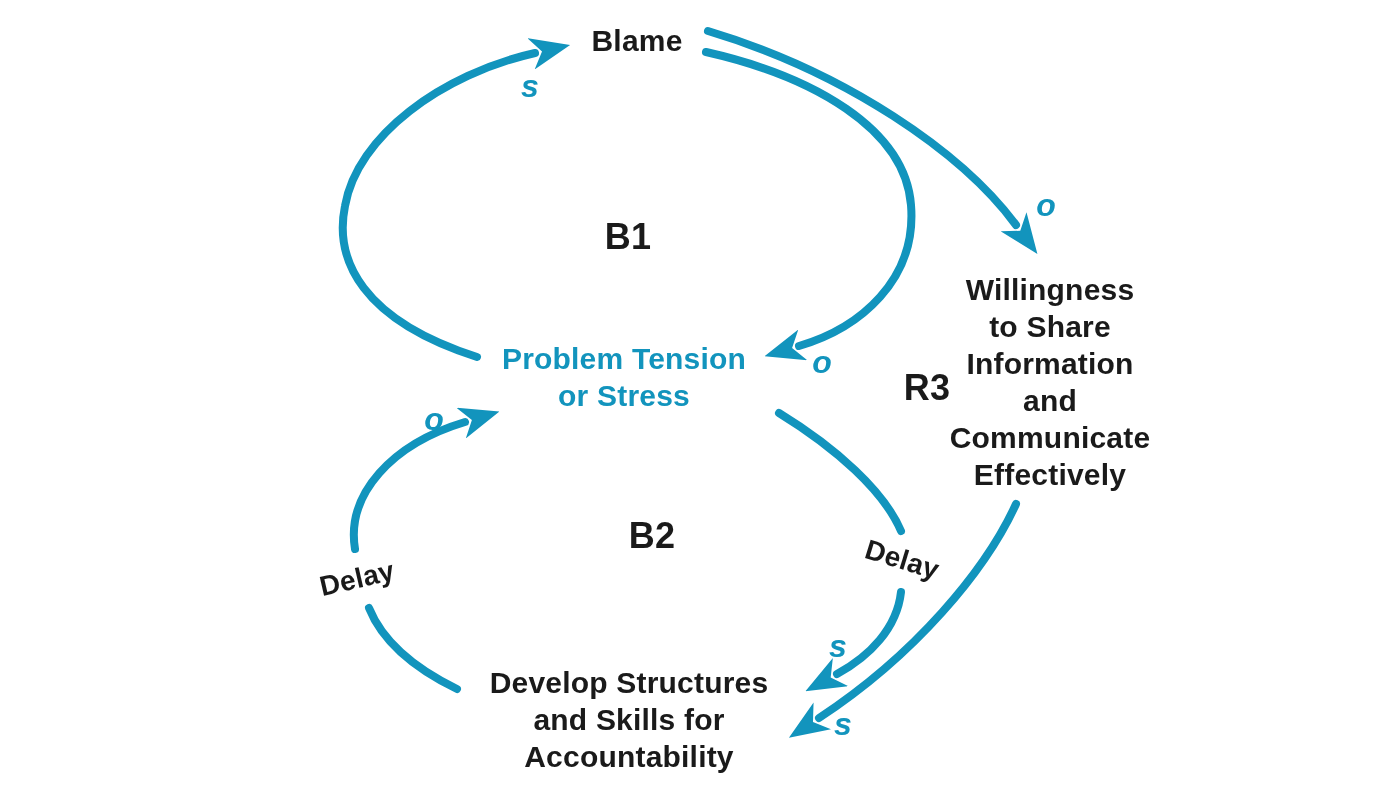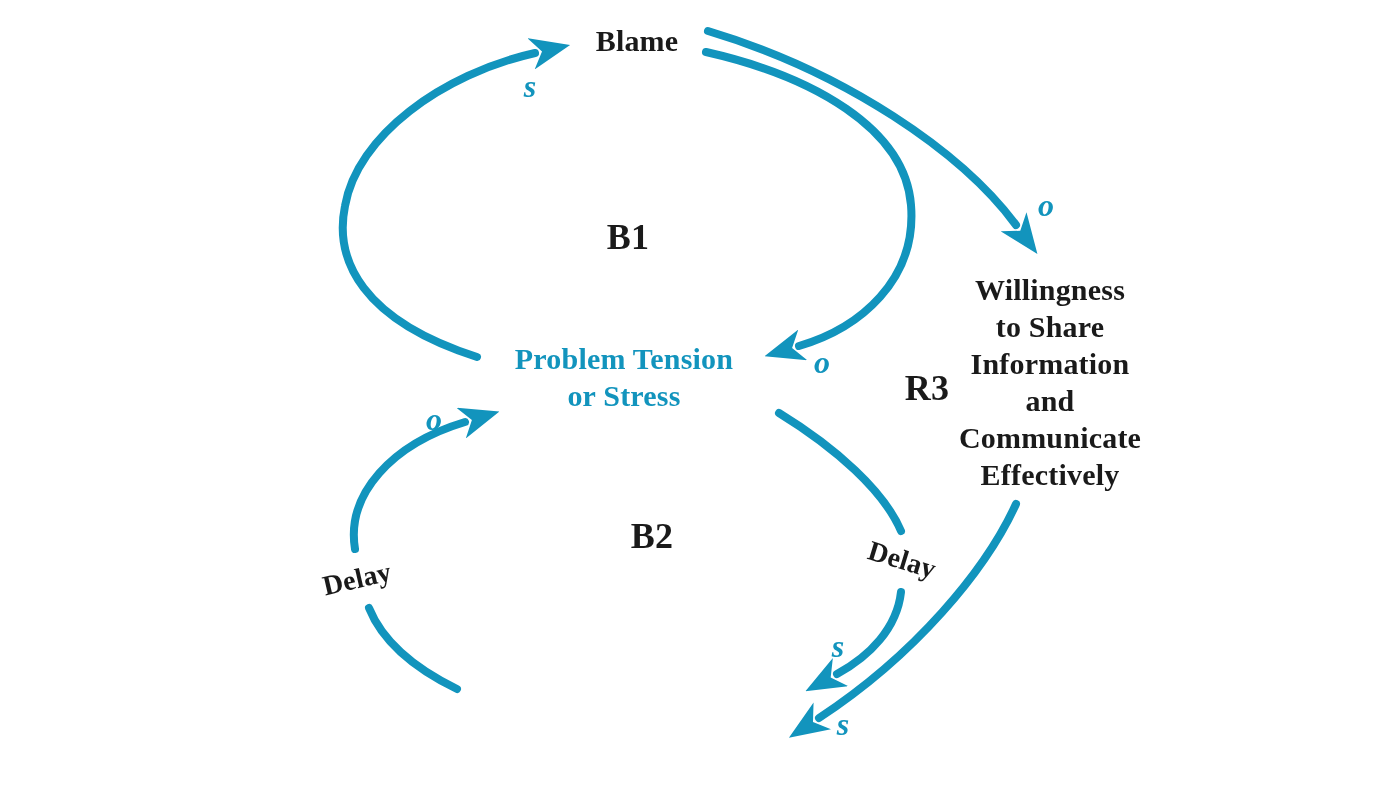--- a/index.html
+++ b/index.html
@@ -6,21 +6,21 @@
     margin: 0;
     padding: 0;
     background: #ffffff;
   }
   #stage {
     position: relative;
     width: 1187px;
     height: 811px;
     background: #ffffff;
     overflow: hidden;
-    font-family: Liberation Serif, serif;
+    font-family: Liberation Sans, sans-serif;
   }
   #arcs {
     position: absolute;
     left: 0;
     top: 0;
   }
   .lbl {
     position: absolute;
     transform: translate(-50%, -50%);
     text-align: center;
@@ -92,20 +92,23 @@
   <div class="lbl" id="node-willingness">Willingness
 to Share
 Information
 and
 Communicate
 Effectively</div>
 
   <div class="lbl node-teal" id="node-problem">Problem Tension
 or Stress</div>
 
+  <div class="lbl" id="node-develop">Develop Structures
+and Skills for
+Accountability</div>
 
   <div class="lbl loop-label" id="loop-b1">B1</div>
 
   <div class="lbl loop-label" id="loop-b2">B2</div>
 
   <div class="lbl loop-label" id="loop-r3">R3</div>
 
   <div class="lbl polarity" id="pol-s-b1">s</div>
 
   <div class="lbl polarity" id="pol-o-b1">o</div>

